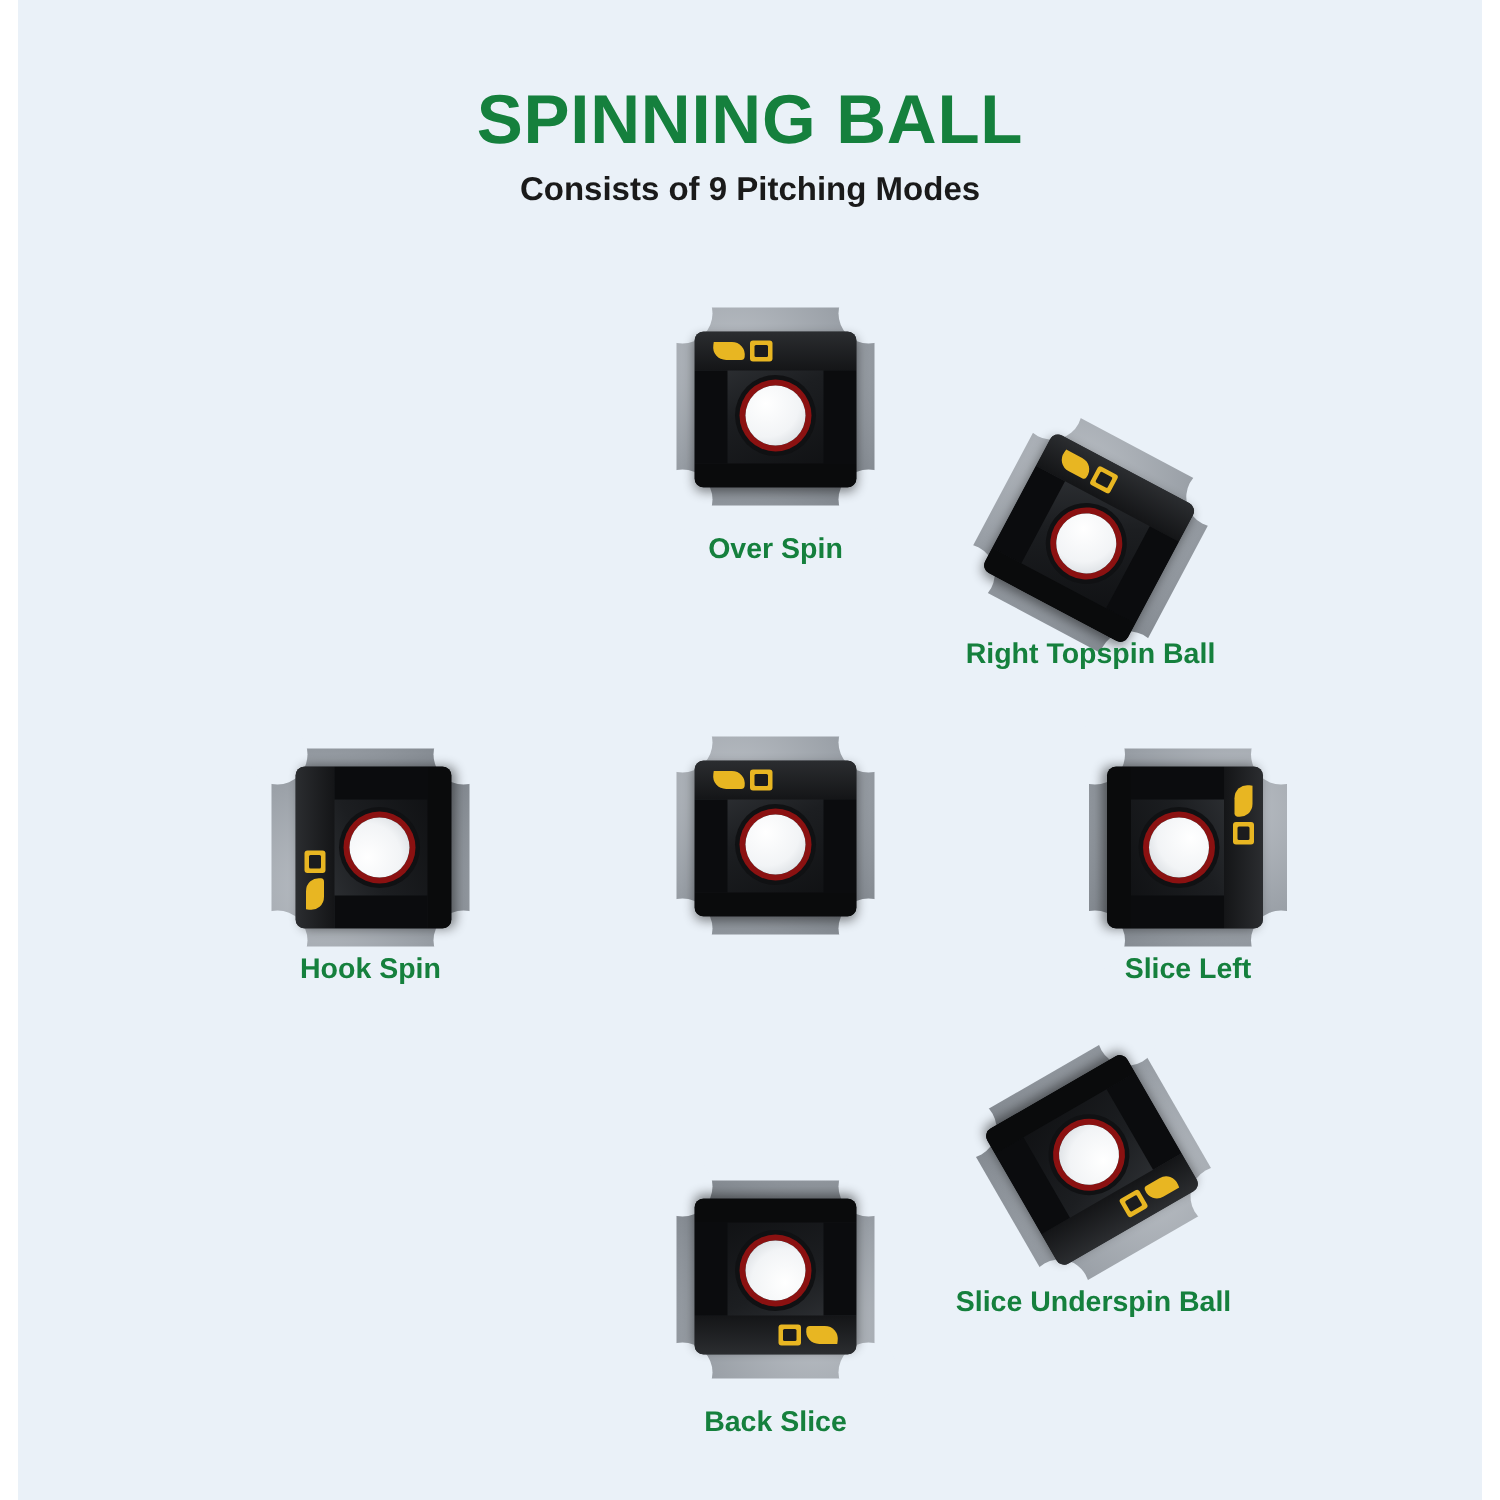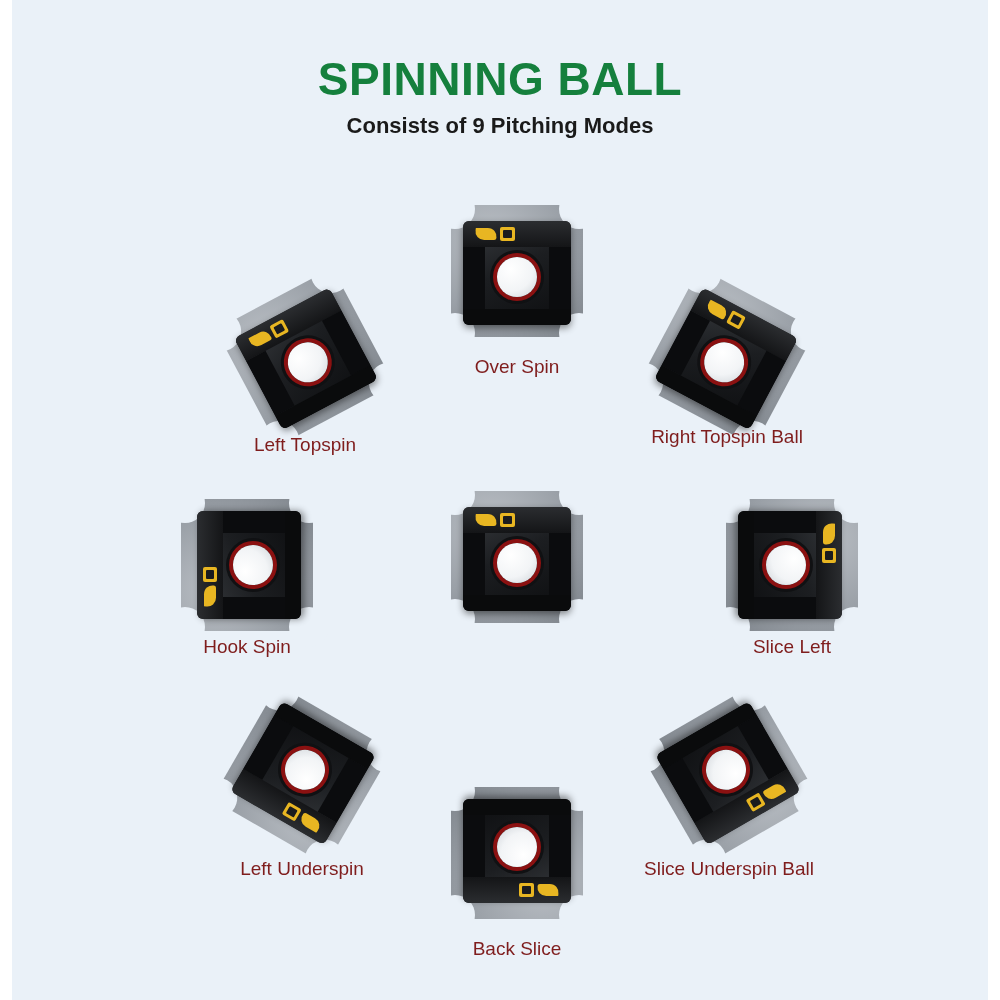--- a/index.html
+++ b/index.html
@@ -42,22 +42,22 @@
     position: absolute;
     width: 210px;
     text-align: center;
   }
   .node .caption {
     position: absolute;
     left: 50%;
     transform: translateX(-50%);
     white-space: nowrap;
     font-size: 19px;
-    font-weight: 400;
-    color: #7f1d1d;
+    font-weight: 700;
+    color: #15803d;
   }
 
   
   .robot {
     position: relative;
     width: 150px;
     height: 150px;
     margin: 0 auto;
   }
   .robot .body-wrap {
@@ -189,46 +189,20 @@
 </head>
 <body>
 
 <div id="page">
 
   <div class="title">SPINNING BALL</div>
   <div class="subtitle">Consists of 9 Pitching Modes</div>
 
   <div id="diagram"></div>
 
-<div class="node" style="left: 188px; top: 282px;">
-    <div class="robot" style="transform: rotate(-28deg);">
-      <div class="body-wrap">
-        <div class="plate">
-          <div class="notch tl"></div>
-          <div class="notch tr"></div>
-          <div class="notch bl"></div>
-          <div class="notch br"></div>
-        </div>
-        <div class="face">
-          <div class="strip-top"></div>
-          <div class="sidebar-dark l"></div>
-          <div class="sidebar-dark r"></div>
-          <div class="logo-badge">
-            <div class="swoosh"></div>
-            <div class="mark"></div>
-          </div>
-          <div class="ball">
-            <div class="mono" style="transform: translate(-50%, -50%) rotate(28deg);"></div>
-          </div>
-          <div class="strip-bottom"></div>
-        </div>
-      </div>
-    </div>
-    <div class="caption" style="top: 152px;">Left Topspin</div>
-  </div>
     <div class="node" style="left: 400px; top: 196px;">
     <div class="robot" style="transform: rotate(0deg);">
       <div class="body-wrap">
         <div class="plate">
           <div class="notch tl"></div>
           <div class="notch tr"></div>
           <div class="notch bl"></div>
           <div class="notch br"></div>
         </div>
         <div class="face">
@@ -345,46 +319,20 @@
           </div>
           <div class="ball">
             <div class="mono" style="transform: translate(-50%, -50%) rotate(-90deg);"></div>
           </div>
           <div class="strip-bottom"></div>
         </div>
       </div>
     </div>
     <div class="caption" style="top: 146px;">Slice Left</div>
   </div>
-    <div class="node" style="left: 185px; top: 700px;">
-    <div class="robot" style="transform: rotate(-150deg);">
-      <div class="body-wrap">
-        <div class="plate">
-          <div class="notch tl"></div>
-          <div class="notch tr"></div>
-          <div class="notch bl"></div>
-          <div class="notch br"></div>
-        </div>
-        <div class="face">
-          <div class="strip-top"></div>
-          <div class="sidebar-dark l"></div>
-          <div class="sidebar-dark r"></div>
-          <div class="logo-badge">
-            <div class="swoosh"></div>
-            <div class="mark"></div>
-          </div>
-          <div class="ball">
-            <div class="mono" style="transform: translate(-50%, -50%) rotate(150deg);"></div>
-          </div>
-          <div class="strip-bottom"></div>
-        </div>
-      </div>
-    </div>
-    <div class="caption" style="top: 158px;">Left Underspin</div>
-  </div>
     <div class="node" style="left: 400px; top: 778px;">
     <div class="robot" style="transform: rotate(180deg);">
       <div class="body-wrap">
         <div class="plate">
           <div class="notch tl"></div>
           <div class="notch tr"></div>
           <div class="notch bl"></div>
           <div class="notch br"></div>
         </div>
         <div class="face">

